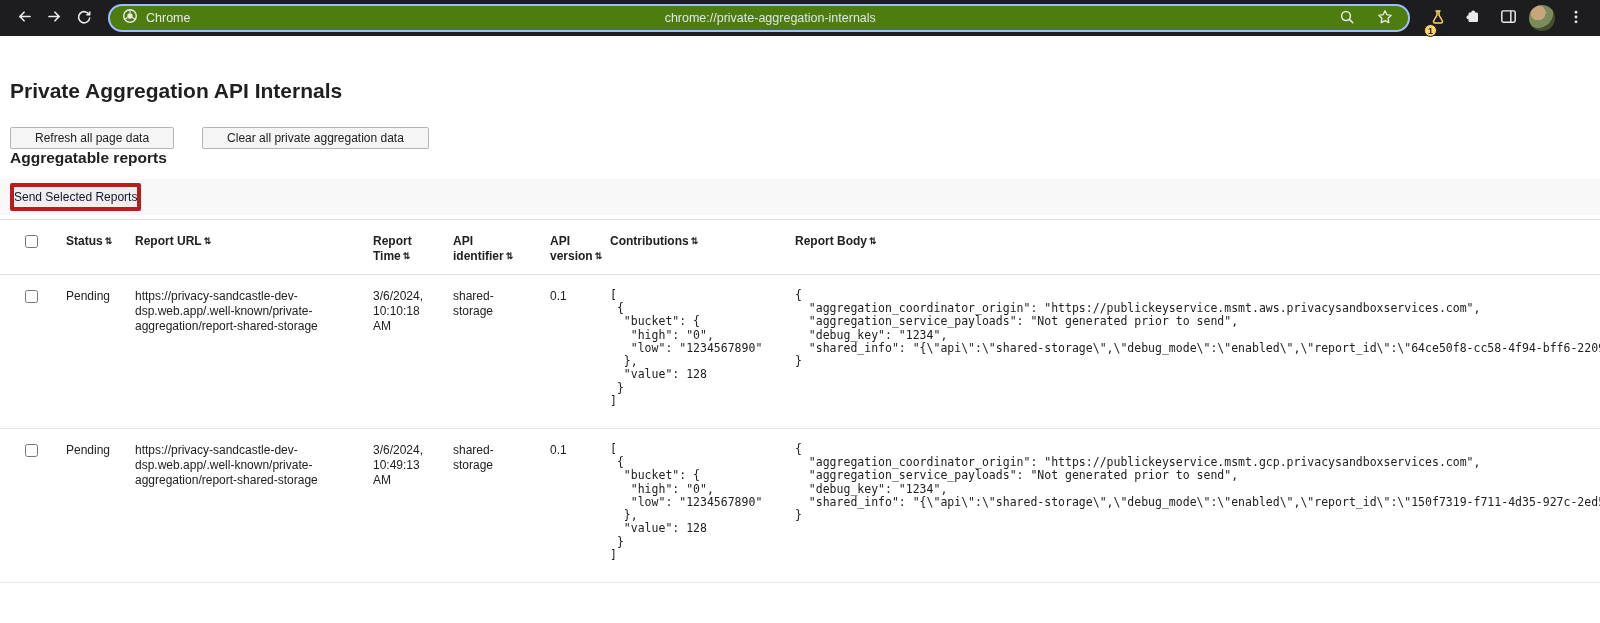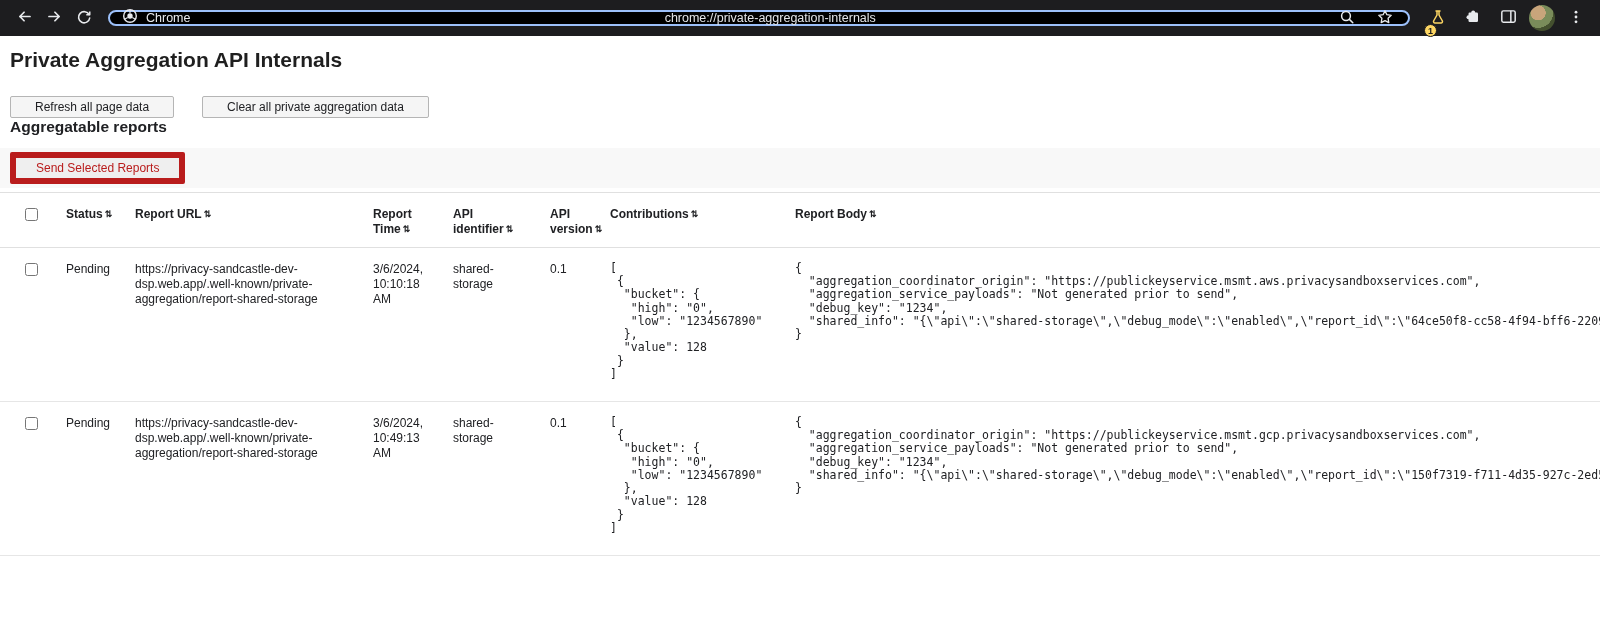--- a/index.html
+++ b/index.html
@@ -14,24 +14,24 @@
     height: 36px; background: #1d1d1f;
     display: flex; align-items: center;
     padding: 0 10px; gap: 2px;
   }
   .tb-btn {
     width: 28px; height: 28px; border-radius: 50%;
     display: flex; align-items: center; justify-content: center;
     flex: 0 0 auto; background: transparent; border: none; cursor: pointer;
   }
   .omnibox {
-    flex: 1; min-width: 0; height: 16px;
+    flex: 1; min-width: 0; height: 28px;
     margin: 0 12px 0 8px;
     border: 2px solid #9cc0fa; border-radius: 14px;
-    background: #000000;
+    background: #4d7c0f;
     display: flex; align-items: center;
     padding: 0 12px; gap: 0;
   }
   .chrome-chip { display: flex; align-items: center; gap: 8px; flex: 0 0 auto; }
   .chrome-label { font-size: 12.5px; color: #e8eaed; margin-right: 14px; }
   .url-text {
     flex: 1; min-width: 0; font-size: 12.5px; color: #e3e5e8;
     white-space: nowrap; overflow: hidden; text-align: center;
   }
   .omni-right { display: flex; align-items: center; gap: 16px; flex: 0 0 auto; }
@@ -46,34 +46,34 @@
     display: flex; align-items: center; justify-content: center;
   }
   .avatar {
     width: 26px; height: 26px; border-radius: 50%;
     background: radial-gradient(circle at 35% 30%, #c9a57b 0 30%, #7a8c5a 31% 60%, #44502e 61% 100%);
     flex: 0 0 auto; cursor: pointer; border: none;
   }
 
   
   .page { padding: 0 10px; }
-  h1.page-title { font-size: 21px; font-weight: 700; margin-top: 12px; color: #1f1f1f; }
+  h1.page-title { font-size: 21px; font-weight: 700; margin-top: 43px; color: #1f1f1f; }
   .top-buttons { margin-top: 24px; display: flex; gap: 28px; }
   .btn {
     font-family: "Liberation Sans", sans-serif;
     font-size: 12px; color: #202124;
     background: #f5f5f5; border: 1px solid #b5b5b5; border-radius: 2px;
     padding: 3px 24px; cursor: pointer;
   }
   h2.section-title { font-size: 15.5px; font-weight: 700; }
   .send-strip { background: #f8f8f8; margin: 12px -10px 0 -10px; padding: 4px 10px; }
   .btn-disabled {
-    font-size: 12px; color: #b91c1c;
-    background: #efefef; border: 6px solid #b91c1c; border-radius: 2px;
-    padding: 3px 20px;
+    font-size: 12px; color: #0f172a;
+    background: #efefef; border: 4px solid #b91c1c; border-radius: 2px;
+    padding: 3px 0;
   }
 
   
   table.reports {
     width: calc(100% + 20px); margin: 4px -10px 0 -10px;
     border-collapse: collapse; table-layout: fixed;
   }
   th, td { text-align: left; vertical-align: top; padding: 14px 12px 10px 10px; }
   thead tr { border-top: 1px solid #e0e0e0; border-bottom: 1px solid #e0e0e0; }
   tbody tr { border-bottom: 1px solid #e6e6e6; }

